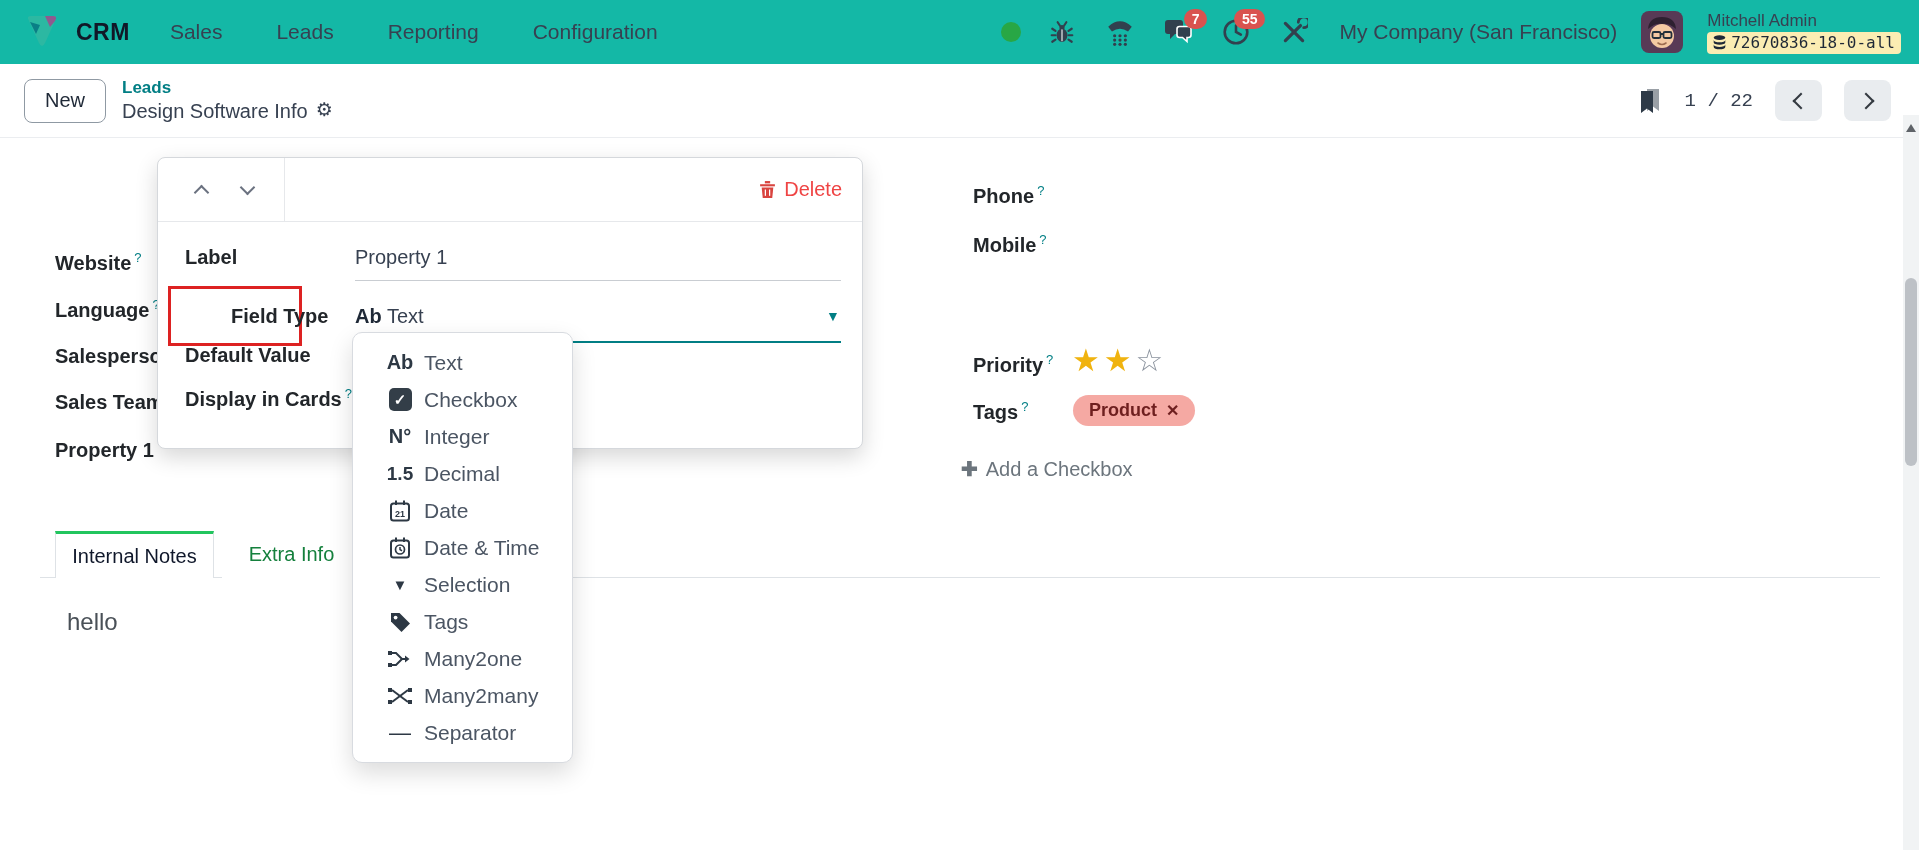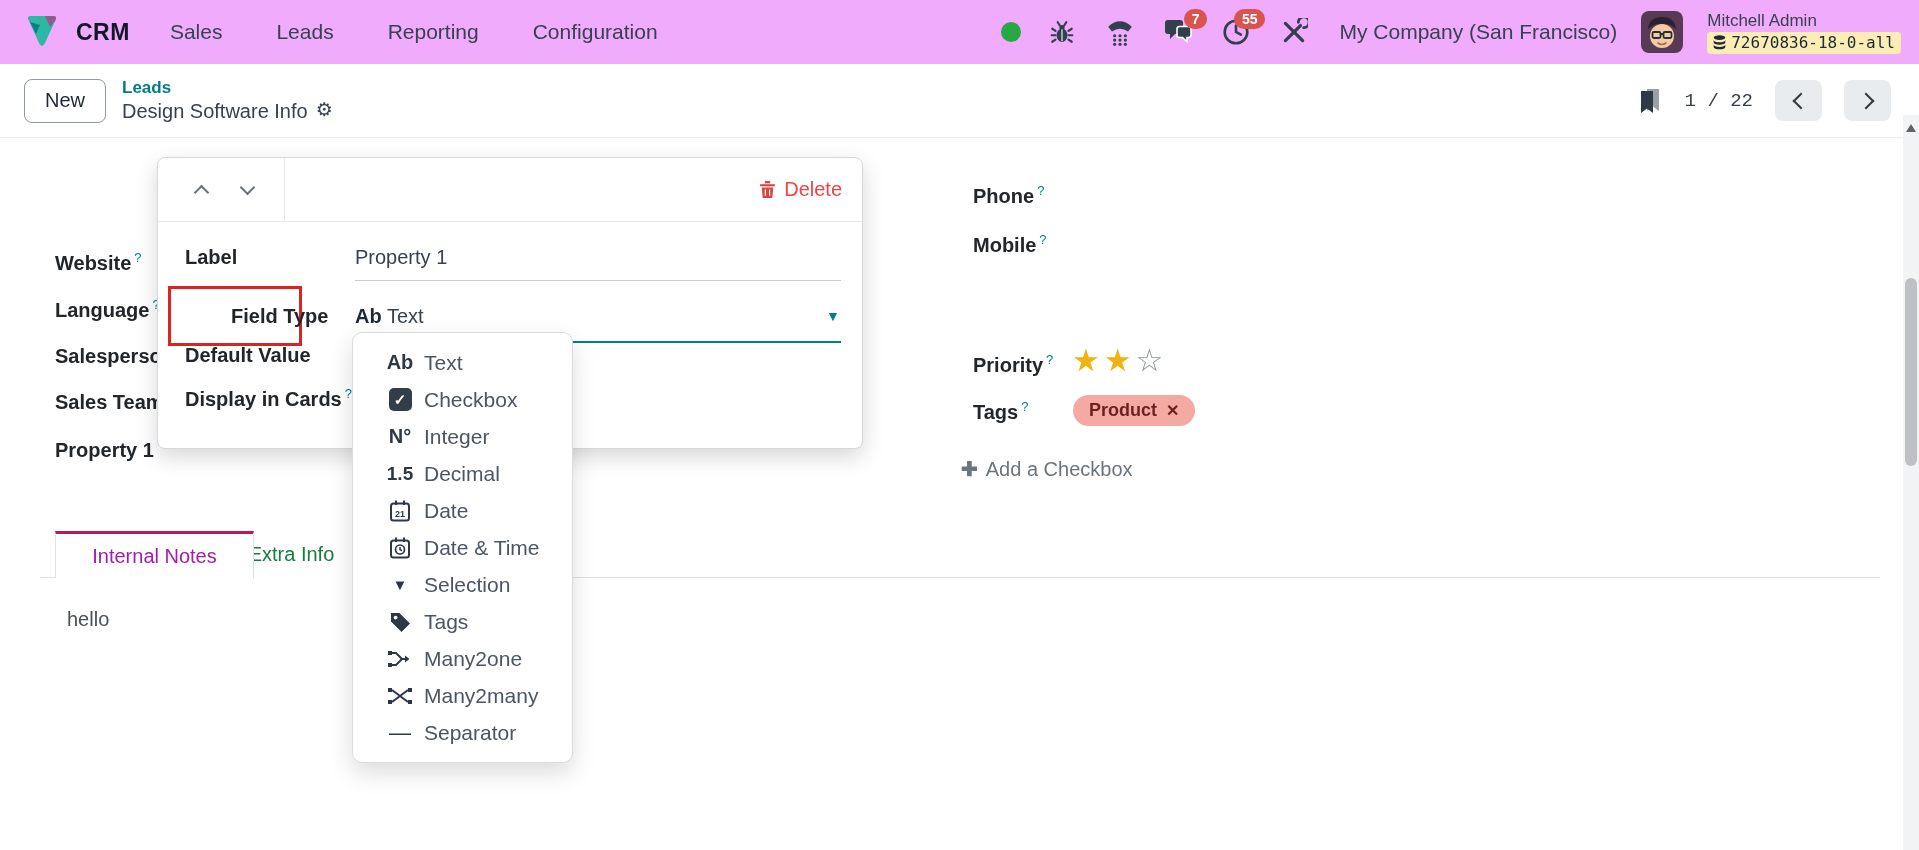--- a/index.html
+++ b/index.html
@@ -2,21 +2,21 @@
 <html><head>
 <meta charset="utf-8">
 <style>
   * { margin:0; padding:0; box-sizing:border-box; }
   html,body { width:1919px; height:850px; background:#fff; overflow:hidden;
               font-family:"Liberation Sans", sans-serif; color:#212529; }
   .screen { position:relative; width:1919px; height:850px; background:#fff; }
 
   
   .navbar { position:absolute; top:0; left:0; width:1919px; height:64px;
-            display:flex; align-items:center; padding:0 18px 0 22px; background:#f0abfc;justify-content:flex-end; }
+            display:flex; align-items:center; padding:0 18px 0 22px; background:#14b8a6;justify-content:flex-end; }
   .nav-left { display:flex; align-items:center; gap:14px; }
   .app-name { font-size:23px; font-weight:700; color:#111827; margin-right:26px; letter-spacing:.5px; }
   .menu-item { font-size:21px; color:#374151; margin-right:40px; cursor:pointer; }
   .nav-right { margin-left:auto; display:flex; align-items:center; gap:24px; }
   .status-dot { width:20px; height:20px; border-radius:50%; background:#28a745; }
   .nav-ico { position:relative; display:flex; align-items:center; justify-content:center; width:34px; height:34px; }
   .badge { position:absolute; top:-6px; right:-12px; background:#d9534f; color:#fff;
            font-size:14px; font-weight:700; border-radius:999px; padding:2px 8px; line-height:16px; }
   .company { font-size:21px; color:#374151; margin-left:4px; }
   .avatar { width:42px; height:42px; border-radius:8px; overflow:hidden; flex:0 0 auto; }
@@ -60,24 +60,24 @@
   .tag-txt { font-size:18px; font-weight:600; color:#6e1f1f; }
   .tag-x { font-size:16px; font-weight:700; color:#6e1f1f; cursor:pointer; }
   .add-prop { position:absolute; left:961px; top:457px; font-size:20px; color:#6c757d;
               display:flex; align-items:center; gap:8px; cursor:pointer; }
   .add-prop .plus { font-weight:700; font-size:20px; }
 
   
   .tab-hairline { position:absolute; left:40px; top:577px; width:1840px; height:1px; background:#dee2e6; }
   .tab { position:absolute; top:531px; height:47px; display:flex; align-items:center; justify-content:center;
          font-size:20px; cursor:pointer; background:#fff; }
-  .tab.active { left:55px; width:199px; border:1px solid #dee2e6; border-top:3px solid #be185d;
-                border-bottom:none; color:#a21caf; z-index:2; }
+  .tab.active { left:55px; width:159px; border:1px solid #dee2e6; border-top:3px solid #22c55e;
+                border-bottom:none; color:#0f172a; z-index:2; }
   .tab.inactive { left:222px; width:140px; border-right:1px solid #dee2e6; color:#15803d; }
-  .notes { position:absolute; left:67px; top:608px; font-size:20px; color:#495057; }
+  .notes { position:absolute; left:67px; top:608px; font-size:24px; color:#495057; }
 
   
   .popover { position:absolute; left:157px; top:157px; width:706px; height:292px; background:#fff;
              border:1px solid #d5d8dc; border-radius:8px; box-shadow:0 8px 22px rgba(0,0,0,.16); z-index:5; }
   .pop-header { position:relative; height:64px; border-bottom:1px solid #e6e8eb;
                 display:flex; align-items:center; padding:0 20px; }
   .pop-nav-btn { width:46px; height:40px; display:flex; align-items:center; justify-content:center; cursor:pointer; }
   .pop-divider { width:1px; height:63px; background:#e6e8eb; margin-left:14px; }
   .delete-btn { margin-left:auto; display:flex; align-items:center; gap:8px; color:#ef4444;
                 font-size:20px; cursor:pointer; }

